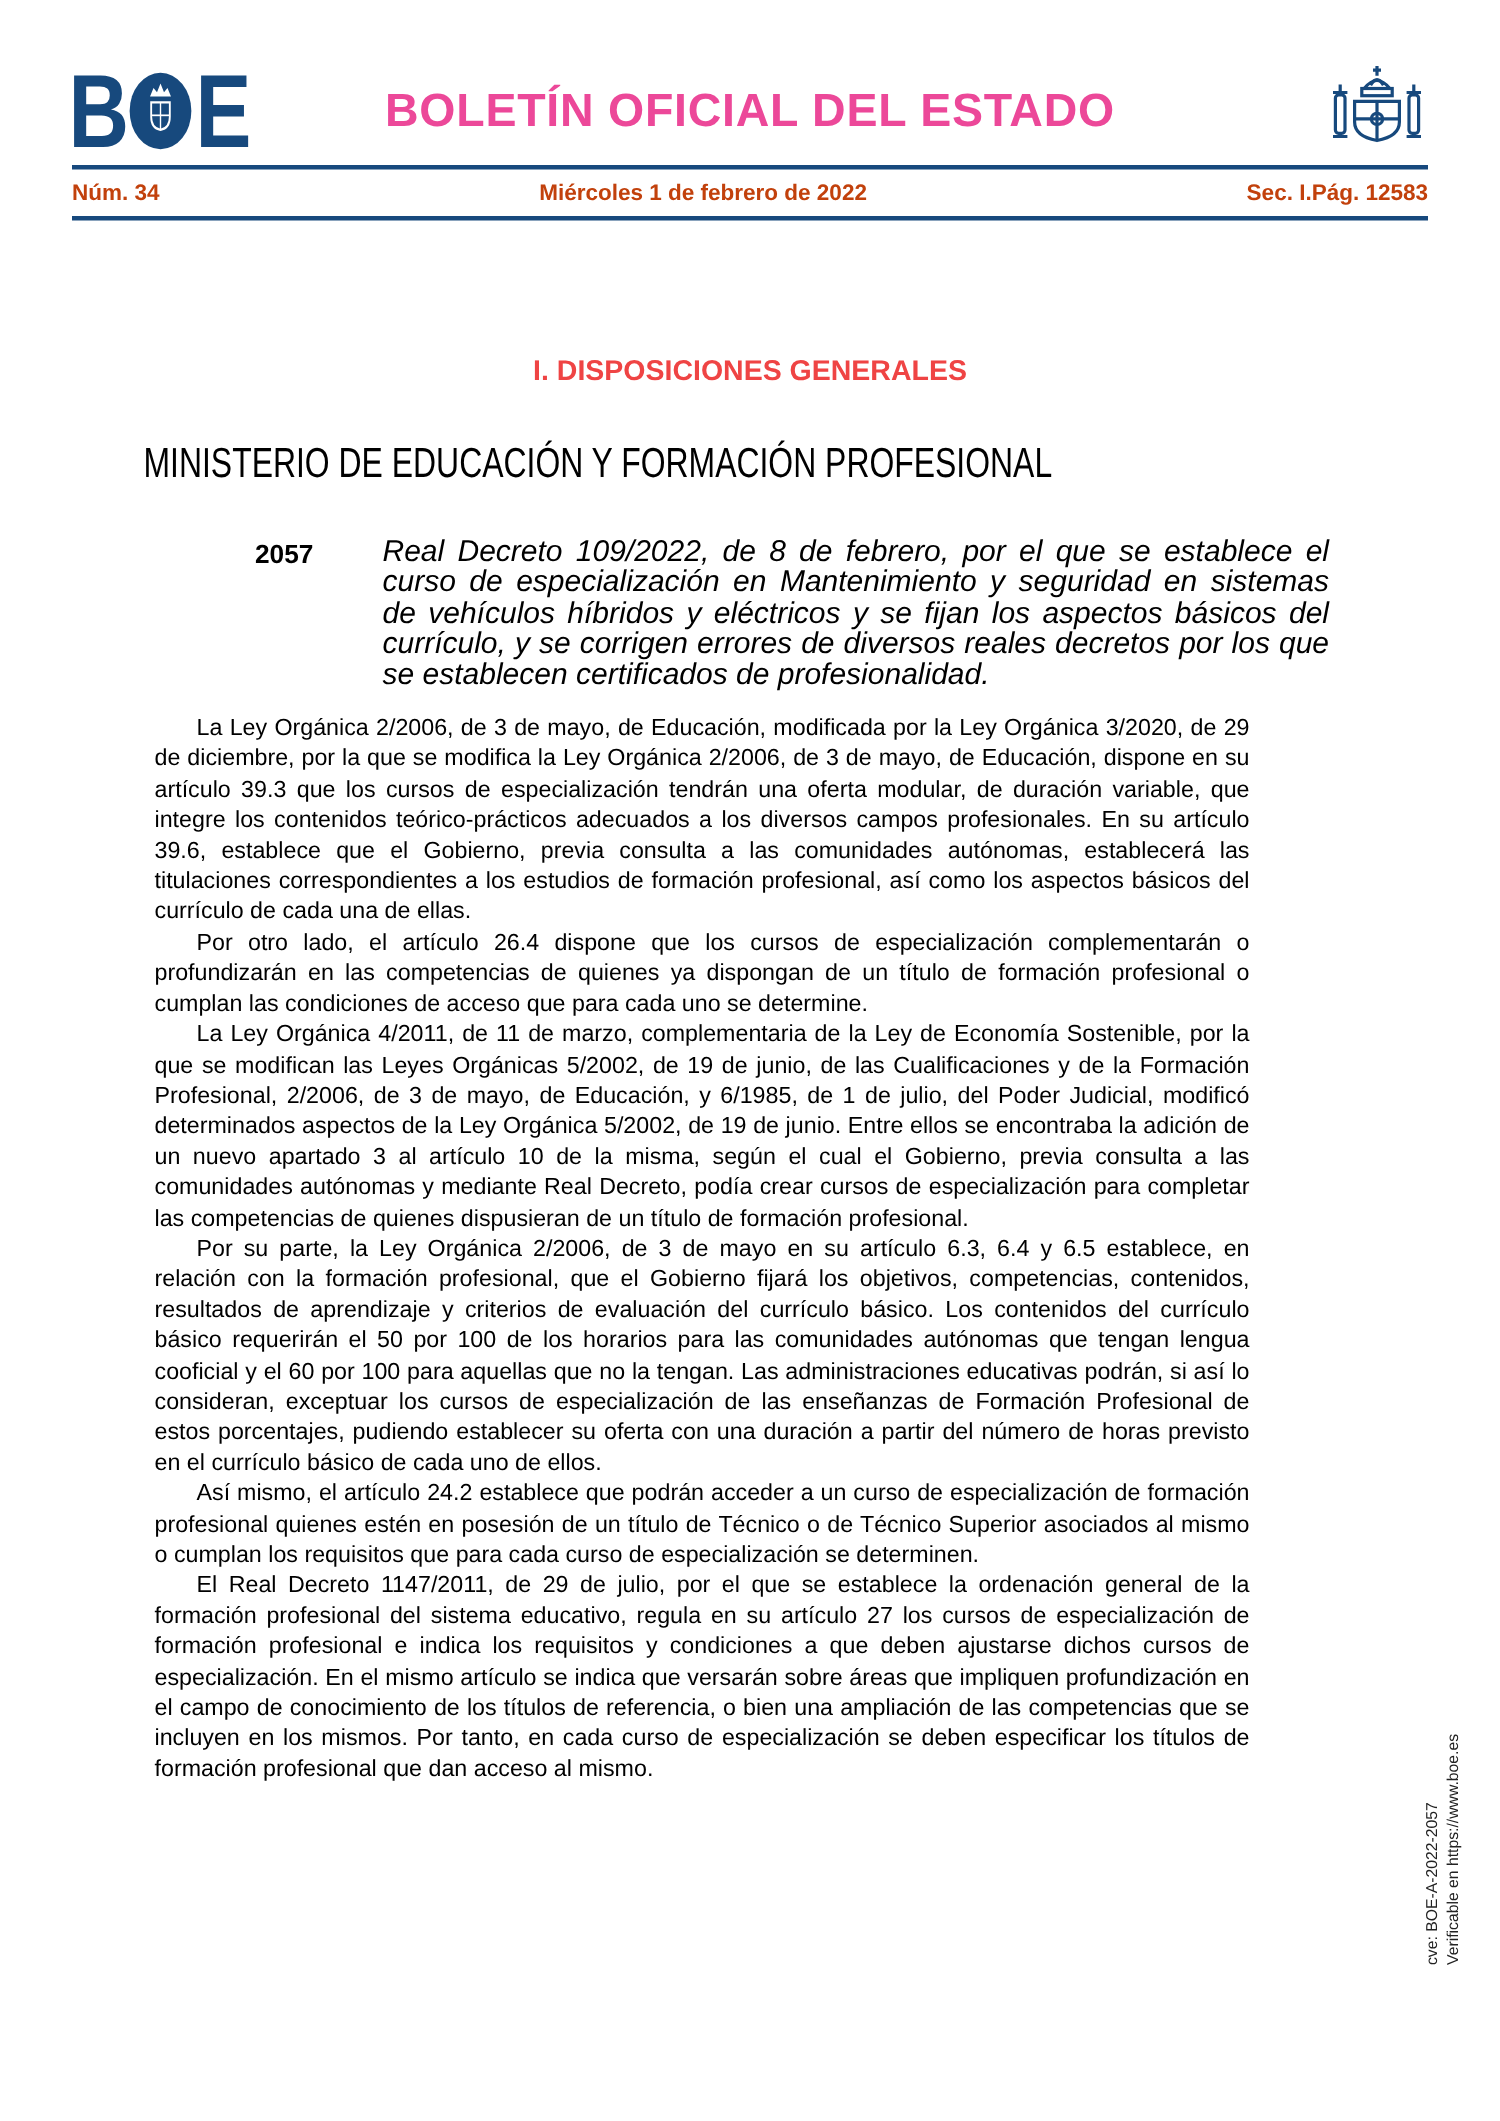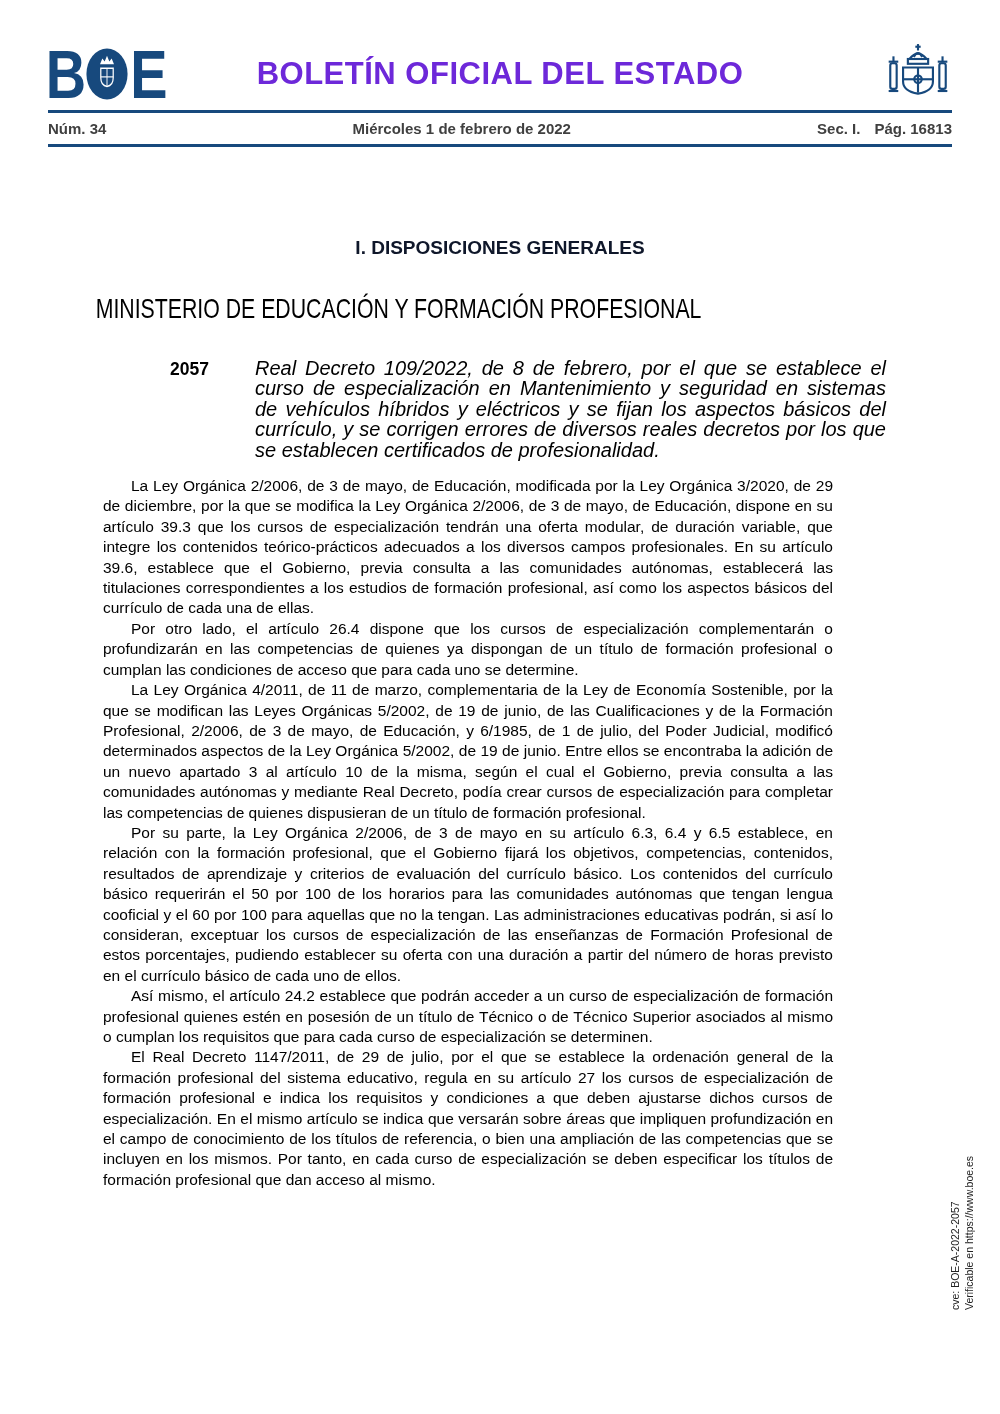--- a/index.html
+++ b/index.html
@@ -15,36 +15,36 @@
   }
   
   .header { position:absolute; left:48px; right:48px; top:48px; }
   .header-top { position:relative; height:62px; }
   .boe-logo { position:absolute; left:0; top:0; }
   .coat-arms { position:absolute; right:2px; top:-5px; }
   .masthead-title {
     position:absolute; left:0; right:0; top:8px;
     text-align:center;
     font-size:31px; font-weight:bold;
-    color:#6d28d9;
+    color:#ec4899;
     letter-spacing:0.5px;
   }
   .rule { height:3px; background:#17497d; }
   .header-meta {
     display:flex; justify-content:space-between; align-items:center;
     height:31px;
-    font-size:15px; font-weight:bold; color:#404040;
+    font-size:15px; font-weight:bold; color:#c2410c;
   }
-  .sec-pag { display:flex; gap:14px; }
+  .sec-pag { display:flex; }
   
   .section-title {
     margin-top:45px;
     text-align:center;
     font-size:19px; font-weight:bold;
-    color:#0f172a;
+    color:#ef4444;
   }
   .ministry-title {
     margin-top:34px;
     text-align:left;
     font-size:28px; font-weight:normal;
     white-space:nowrap;
   }
   .ministry-title .squeeze {
     display:inline-block;
     transform:scaleX(0.76);
@@ -128,21 +128,21 @@
       </svg>
     </div>
 
     <div class="rule"></div>
 
     <div class="header-meta">
       <span>Núm. 34</span>
       <span>Miércoles 1 de febrero de 2022</span>
       <span class="sec-pag">
         <span>Sec. I.</span>
-        <span>Pág. 16813</span>
+        <span>Pág. 12583</span>
       </span>
     </div>
 
     <div class="rule"></div>
   </div>
 
   <div style="height:192px;"></div>
 
   <div class="section-title">I. DISPOSICIONES GENERALES</div>
 

